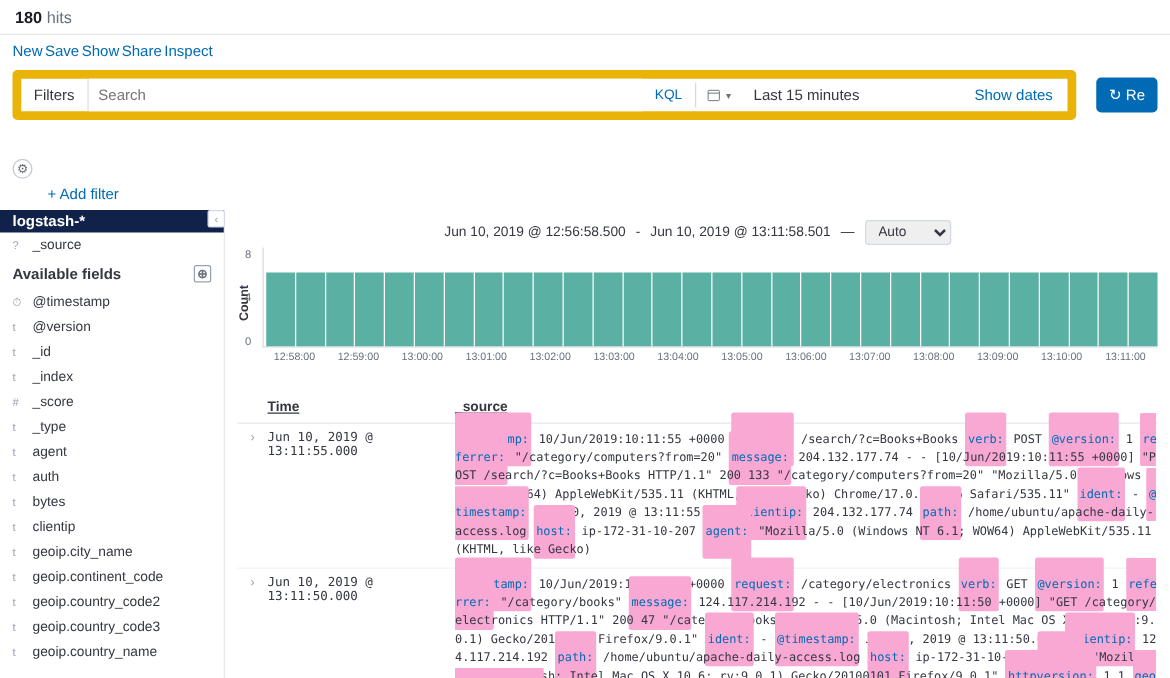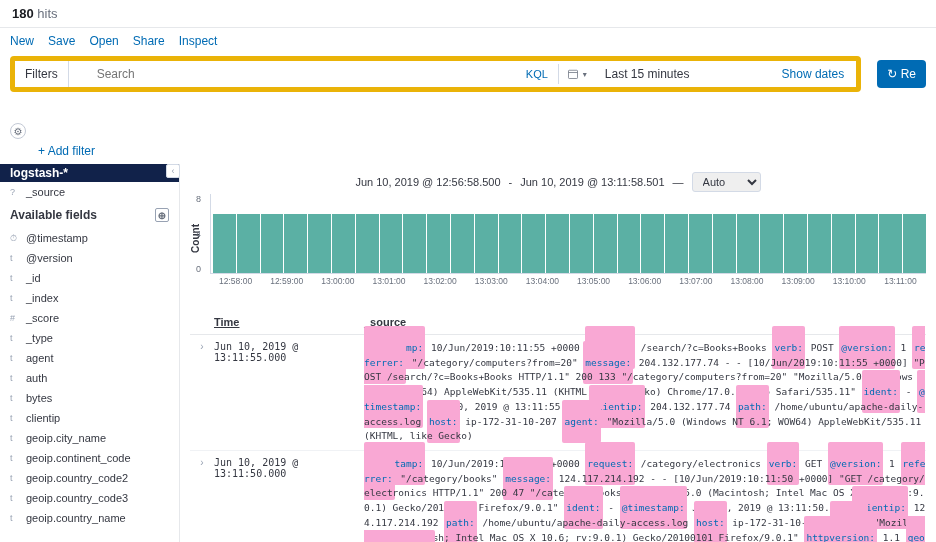--- a/index.html
+++ b/index.html
@@ -1,24 +1,24 @@
 <!DOCTYPE html>
 <html><head>
 <meta charset="utf-8">
 <style>
 * { box-sizing: border-box; margin: 0; padding: 0; }
 body { font-family: -apple-system, BlinkMacSystemFont, "Segoe UI", Helvetica, Arial, sans-serif; font-size: 12px; color: #343741; background: #fff; width: 936px; }
 .topbar { padding: 6px 12px; border-bottom: 1px solid #e6e8eb; }
 .hits { font-size: 13px; color: #69707d; }
 .hits b { color: #1a1c21; font-weight: 600; }
-.menu { padding: 6px 10px; display: flex; gap: 14px; text-align: right; }
+.menu { padding: 6px 10px; display: flex; gap: 2px; text-align: right; }
 .menu a { color: #006bb4; font-size: 12px; text-decoration: none; cursor: pointer; }
-.filterbar { display: flex; align-items: center; border: 5px solid #eab308; border-radius: 4px; margin: 2px 10px; }
+.filterbar { display: flex; align-items: center; border: 7px solid #eab308; border-radius: 4px; margin: 2px 10px; }
 .filterbar .lbl { padding: 6px 10px; font-size: 12px; color: #343741; border-right: 1px solid #d3dae6; }
-.filterbar input { flex: 1; border: none; outline: none; padding: 6px 8px; font-size: 12px; margin-left: 20px; }
+.filterbar input { flex: 1; border: none; outline: none; padding: 6px 8px; font-size: 12px; }
 .filterbar .kql { color: #006bb4; padding: 0 10px; font-size: 11px; }
 .filterbar .cal { border-left: 1px solid #d3dae6; padding: 4px 8px; display: flex; align-items: center; gap: 4px; color: #69707d; }
 .filterbar .range { padding: 0 80px 0 10px; color: #343741; font-size: 12px; }
 .filterbar .showdates { color: #006bb4; padding: 0 12px; font-size: 12px; }
 .refresh { background: #006bb4; color: #fff; border: none; padding: 7px 10px; border-radius: 4px; font-size: 12px; margin-left: 6px; cursor: pointer; }
 .subfilter { padding: 6px 10px; display: flex; align-items: center; gap: 12px; }
 .subfilter .gear { width: 16px; height: 16px; border: 1px solid #c3c9d5; border-radius: 50%; display: flex; align-items: center; justify-content: center; color: #69707d; font-size: 10px; }
 .subfilter .add { color: #006bb4; font-size: 12px; margin-top: 40px; }
 .main { display: flex; }
 .sidebar { width: 180px; flex-shrink: 0; border-right: 1px solid #e6e8eb; }
@@ -54,21 +54,21 @@
 </head>
 <body>
 
 <div class="topbar">
   <span class="hits"><b>180</b> <span>hits</span></span>
 </div>
 
 <div class="menu">
   <a>New</a>
   <a>Save</a>
-  <a>Open</a>
+  <a>Show</a>
   <a>Share</a>
   <a>Inspect</a>
 </div>
 
 <div style="display:flex;align-items:center;padding:0 10px 4px 0;">
   <div class="filterbar" style="flex:1;">
     <span class="lbl">Filters</span>
     <input placeholder="Search" style="">
     <span class="kql">KQL</span>
     <span class="cal">

